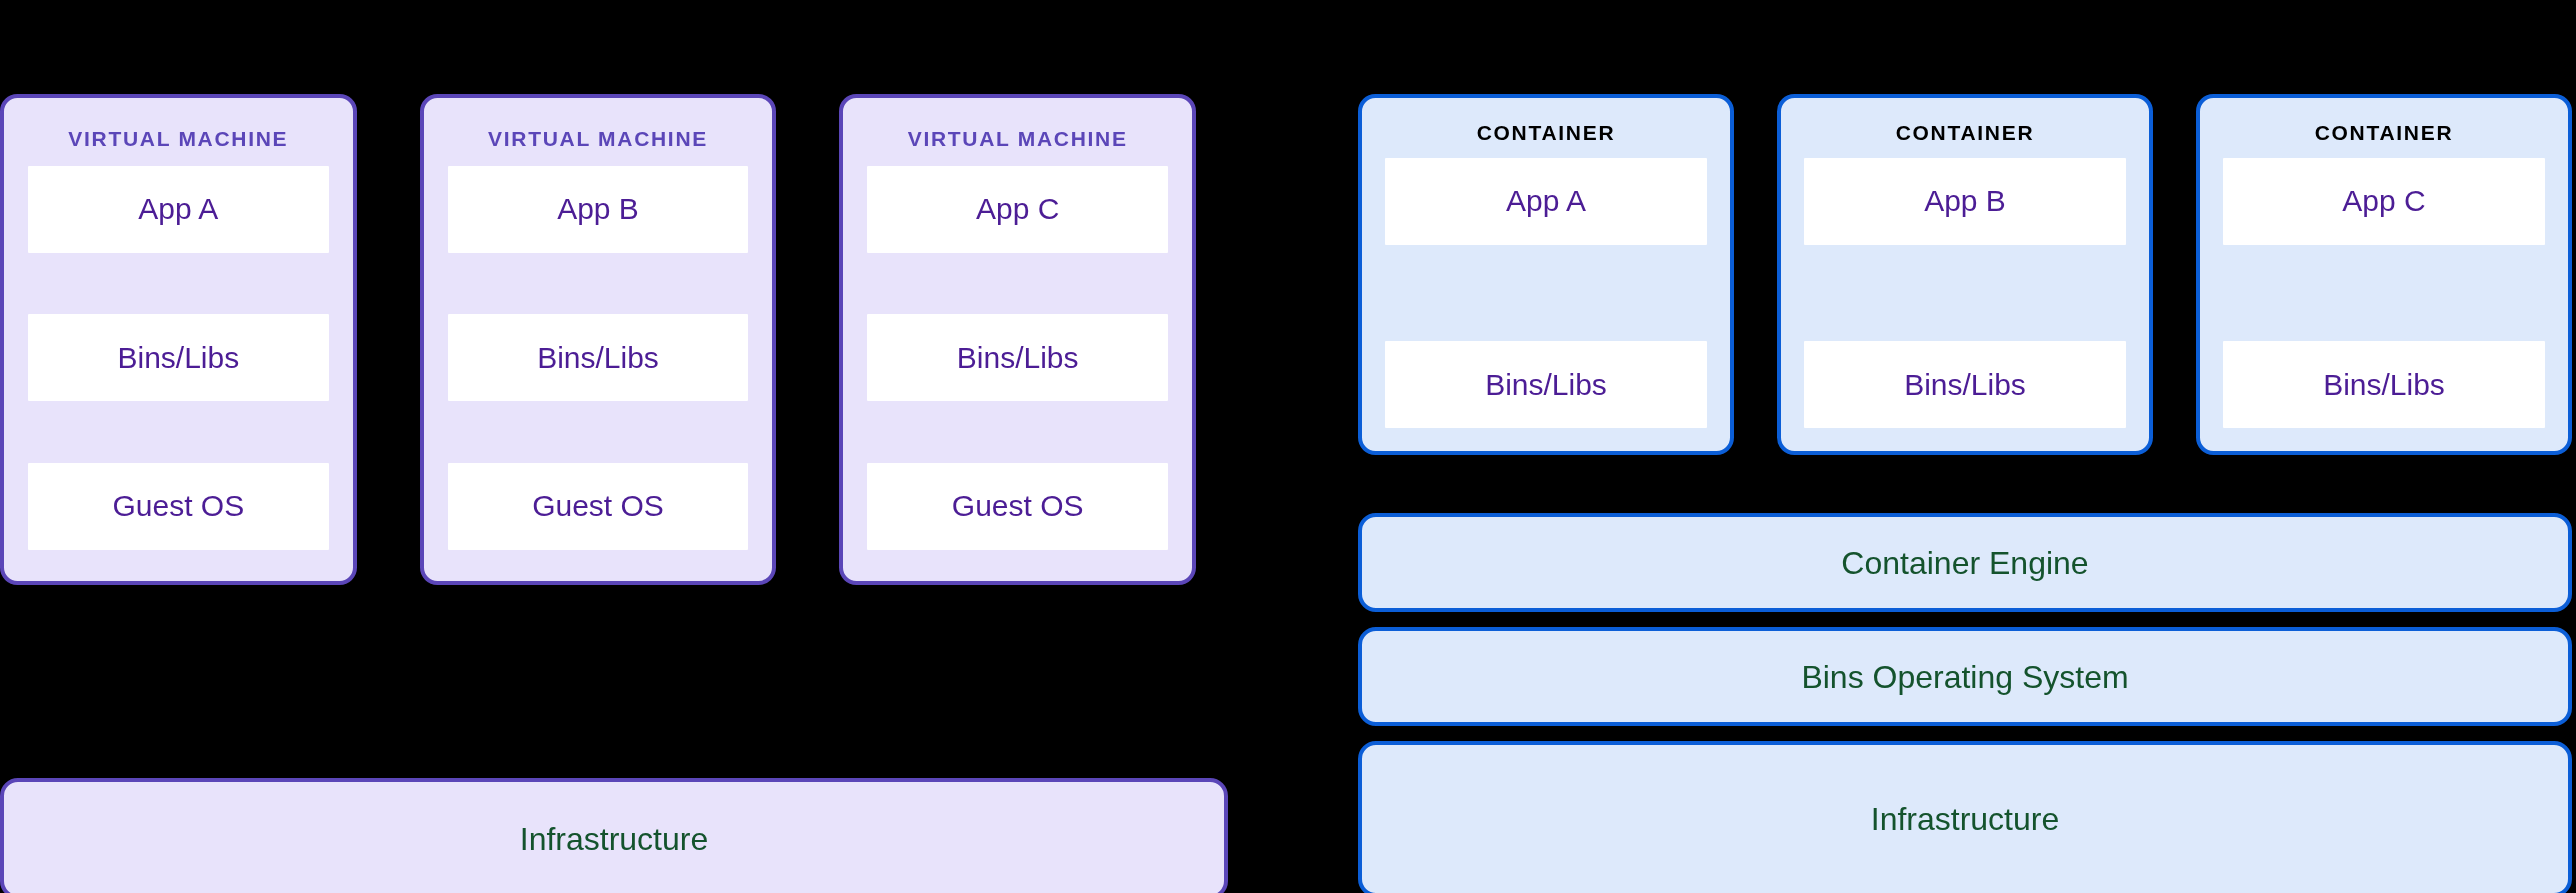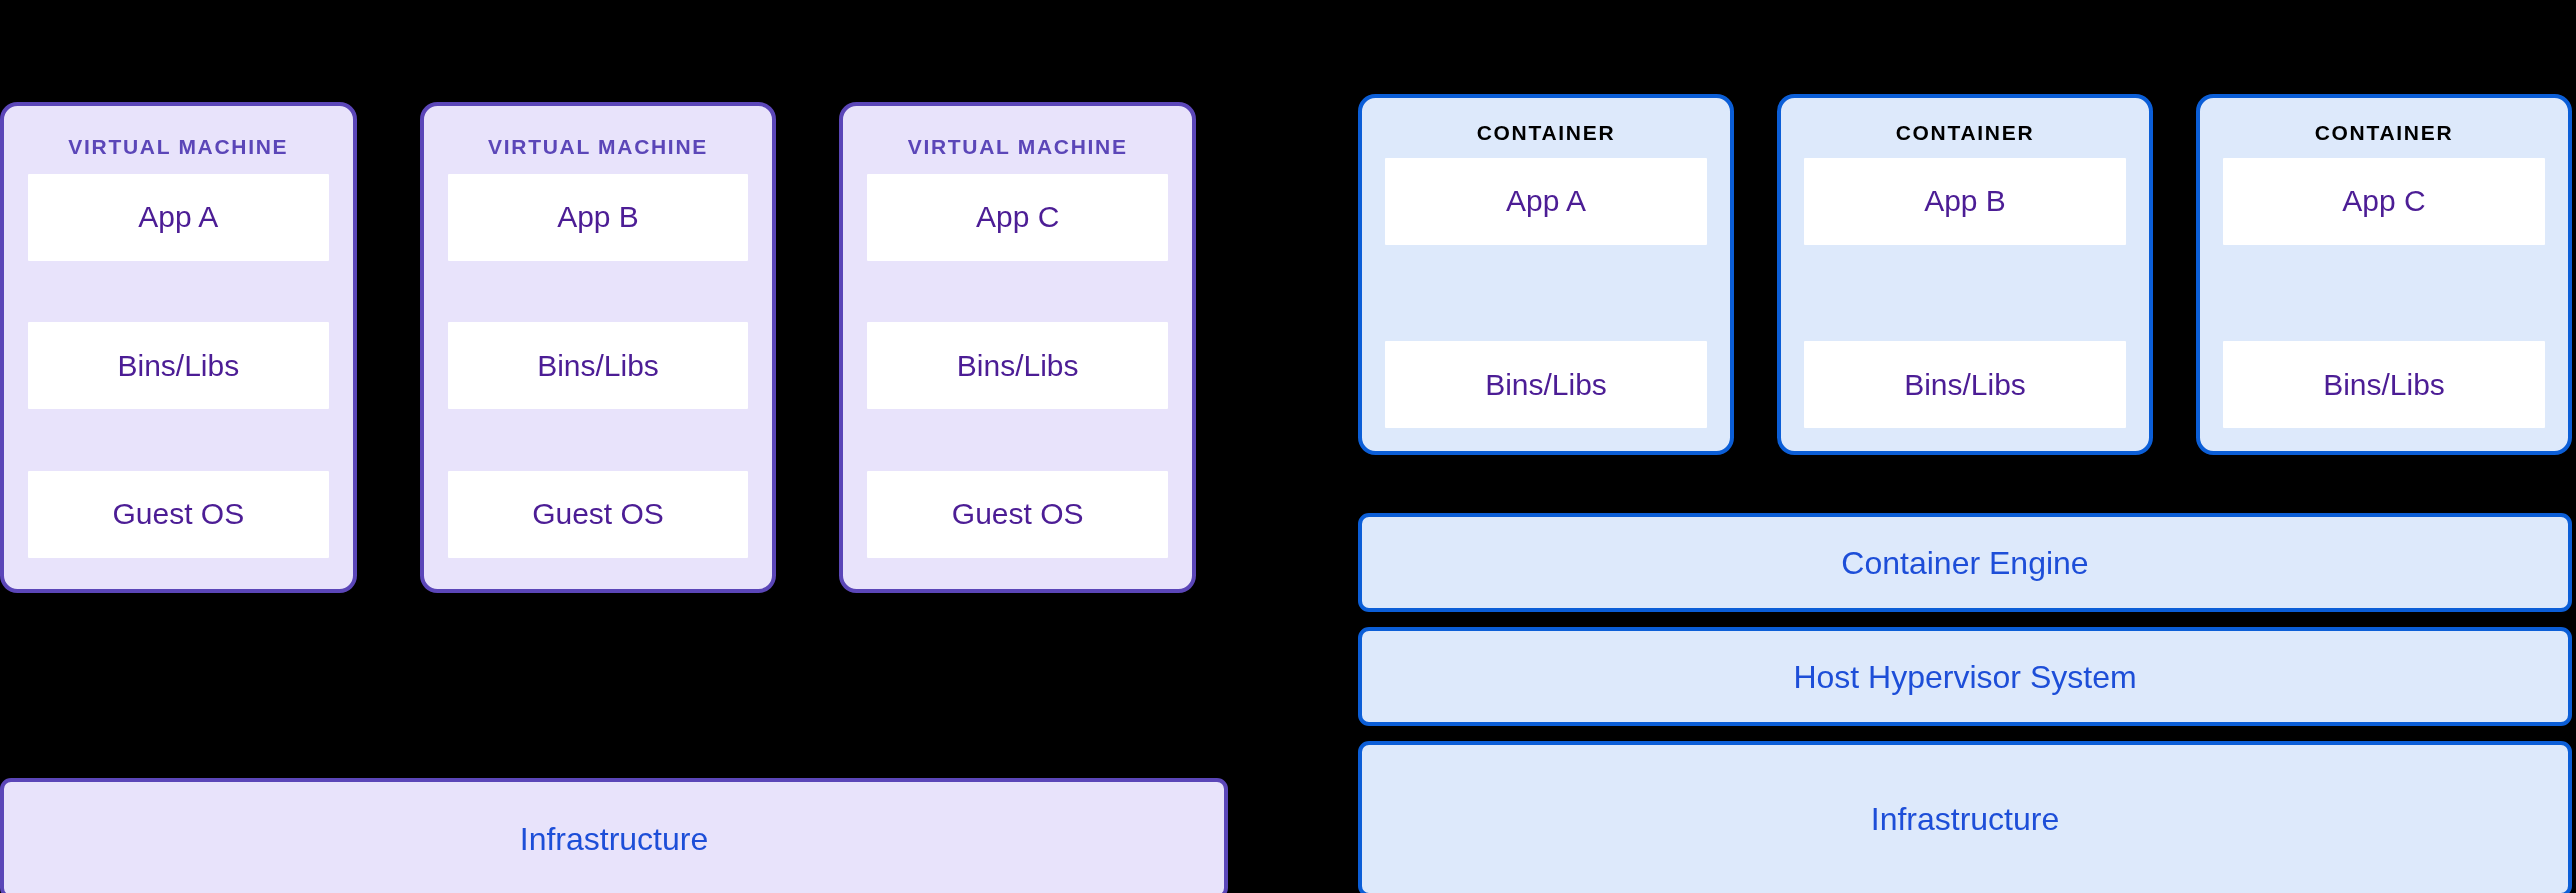--- a/index.html
+++ b/index.html
@@ -33,21 +33,21 @@
   .column.container-column { left: 1358px; width: 1214px; }
 
   
   .card-row {
     position: absolute;
     left: 0;
     display: flex;
     flex-direction: row;
   }
   .vm-column .card-row {
-    top: 102px;
+    top: 94px;
     width: 1196px;
     height: 491px;
     gap: 63px;
   }
   .container-column .card-row {
     top: 94px;
     width: 1214px;
     height: 361px;
     gap: 43px;
   }
@@ -104,27 +104,27 @@
     line-height: 1;
     box-sizing: border-box;
   }
   .vm-card .inner-box        { height: 87px; }
   .container-card .inner-box { height: 87px; }
 
   
   .layer-bar {
     position: absolute;
     box-sizing: border-box;
-    border-radius: 11px;
+    border-radius: 18px;
     display: flex;
     align-items: center;
     justify-content: center;
     font-size: 32px;
     line-height: 1;
-    color: #1d4ed8;
+    color: #14532d;
   }
   .vm-column .layer-bar {
     left: 0;
     width: 1228px;
     background: #e8e3fb;
     border: 4.7px solid #5b46b8;
   }
   .container-column .layer-bar {
     left: 0;
     width: 1214px;
@@ -209,20 +209,20 @@
         <div class="card-body">
           <div class="inner-box">App C</div>
           <div class="inner-box">Bins/Libs</div>
         </div>
       </div>
 
     </div>
 
     <div class="layer-bar bar-engine">Container Engine</div>
 
-    <div class="layer-bar bar-host-os">Host Hypervisor System</div>
+    <div class="layer-bar bar-host-os">Bins Operating System</div>
 
     <div class="layer-bar bar-ctr-infra">Infrastructure</div>
 
   </div>
 
 </div>
 
 
 </body></html>

